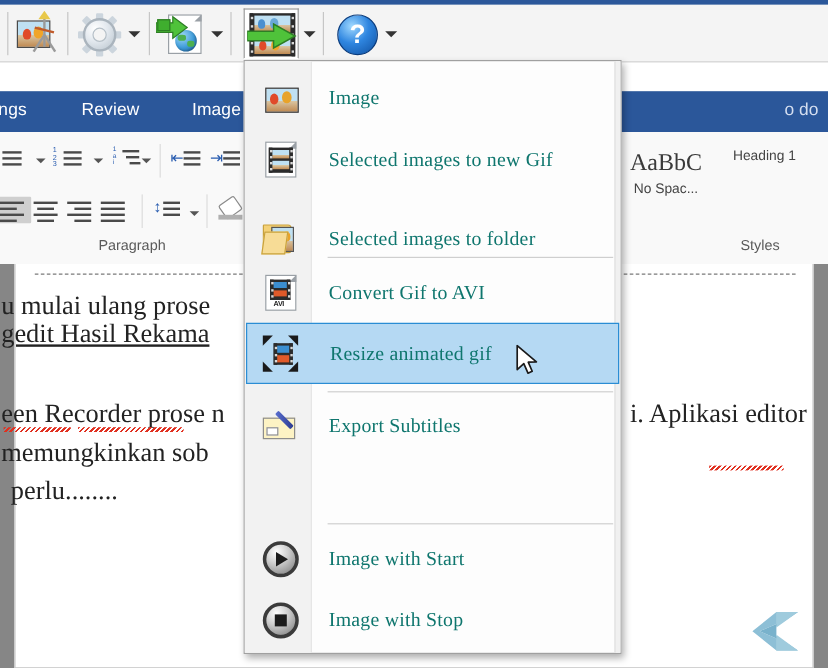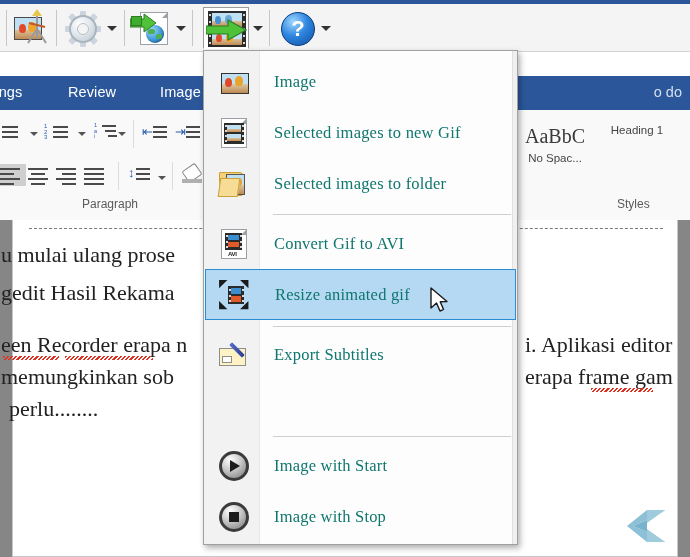--- a/index.html
+++ b/index.html
@@ -432,29 +432,28 @@
     </div>
     <div class="group-sep" style="left:508px; top:76px; height:16px;"></div>
     <div class="ribbon-grouplabel" style="left:617px; top:87px;">Styles</div>
   </div>
 
   <div class="doc-area">
     <div class="doc-page">
       <div class="margin-dash"></div>
 
       <div class="doc-line" style="left:-12px; top:22px;">u mulai ulang prose</div>
-      <div class="doc-line" style="left:-12px; top:60px;">gedit Hasil Rekama</div>
-      <div class="doc-line" style="left:-12px; top:112px;">een Recorder erapa n</div>
+      <div class="doc-line" style="left:-12px; top:45px;text-decoration:underline;">gedit Hasil Rekama</div>
+      <div class="doc-line" style="left:-12px; top:112px;">een Recorder prose n</div>
       <div class="squiggle" style="left:-10px; top:136px; width:56px;"></div>
       <div class="squiggle" style="left:52px; top:136px; width:88px;"></div>
       <div class="doc-line" style="left:-12px; top:144px;">memungkinkan sob</div>
       <div class="doc-line" style="left:-4px; top:176px;">perlu........</div>
 
       <div class="doc-line" style="left:512px; top:112px;">i. Aplikasi editor</div>
-      <div class="doc-line" style="left:512px; top:144px;">erapa frame gam</div>
       <div class="squiggle" style="left:578px; top:168px; width:62px;"></div>
 
       <div class="watermark">
         <svg width="44" height="36" viewBox="0 0 44 36">
           <polygon points="2,18 22,2 22,12 8,18 22,24 22,34" fill="#8dbfd6"></polygon>
           <polygon points="22,2 40,2 22,14 22,22 40,34 22,34 22,24 8,18 22,12" fill="#79b2cc"></polygon>
           <polygon points="22,2 40,2 22,15" fill="#9fcbdd"></polygon>
           <polygon points="22,21 40,34 22,34" fill="#9fcbdd"></polygon>
         </svg>
       </div>
@@ -577,21 +576,21 @@
           <div class="film-perf" style="left:-2px; top:17px;"></div>
           <div class="film-perf" style="left:15px; top:2px;"></div>
           <div class="film-perf" style="left:15px; top:7px;"></div>
           <div class="film-perf" style="left:15px; top:12px;"></div>
           <div class="film-perf" style="left:15px; top:17px;"></div>
         </div>
       </div>
       <div class="mi-label">Selected images to new Gif</div>
     </div>
 
-    <div class="menu-item" style="top:107px;">
+    <div class="menu-item" style="top:122px;">
       <div class="mi-icon">
         <div class="folder-back" style="left:1px; top:4px; width:24px; height:24px;"></div>
         <div class="photo-thumb" style="left:8px; top:6px; width:17px; height:19px; border:1px solid #555;">
           <div class="balloon" style="left:2px;top:5px;width:5px;height:7px;background:#e04a2a;"></div>
           <div class="balloon" style="left:9px;top:3px;width:6px;height:8px;background:#e8a32a;"></div>
         </div>
         <div class="folder-front" style="left:1px; top:10px; width:20px; height:19px; transform:skewX(-8deg); background:#f7dc96;"></div>
       </div>
       <div class="mi-label">Selected images to folder</div>
     </div>

